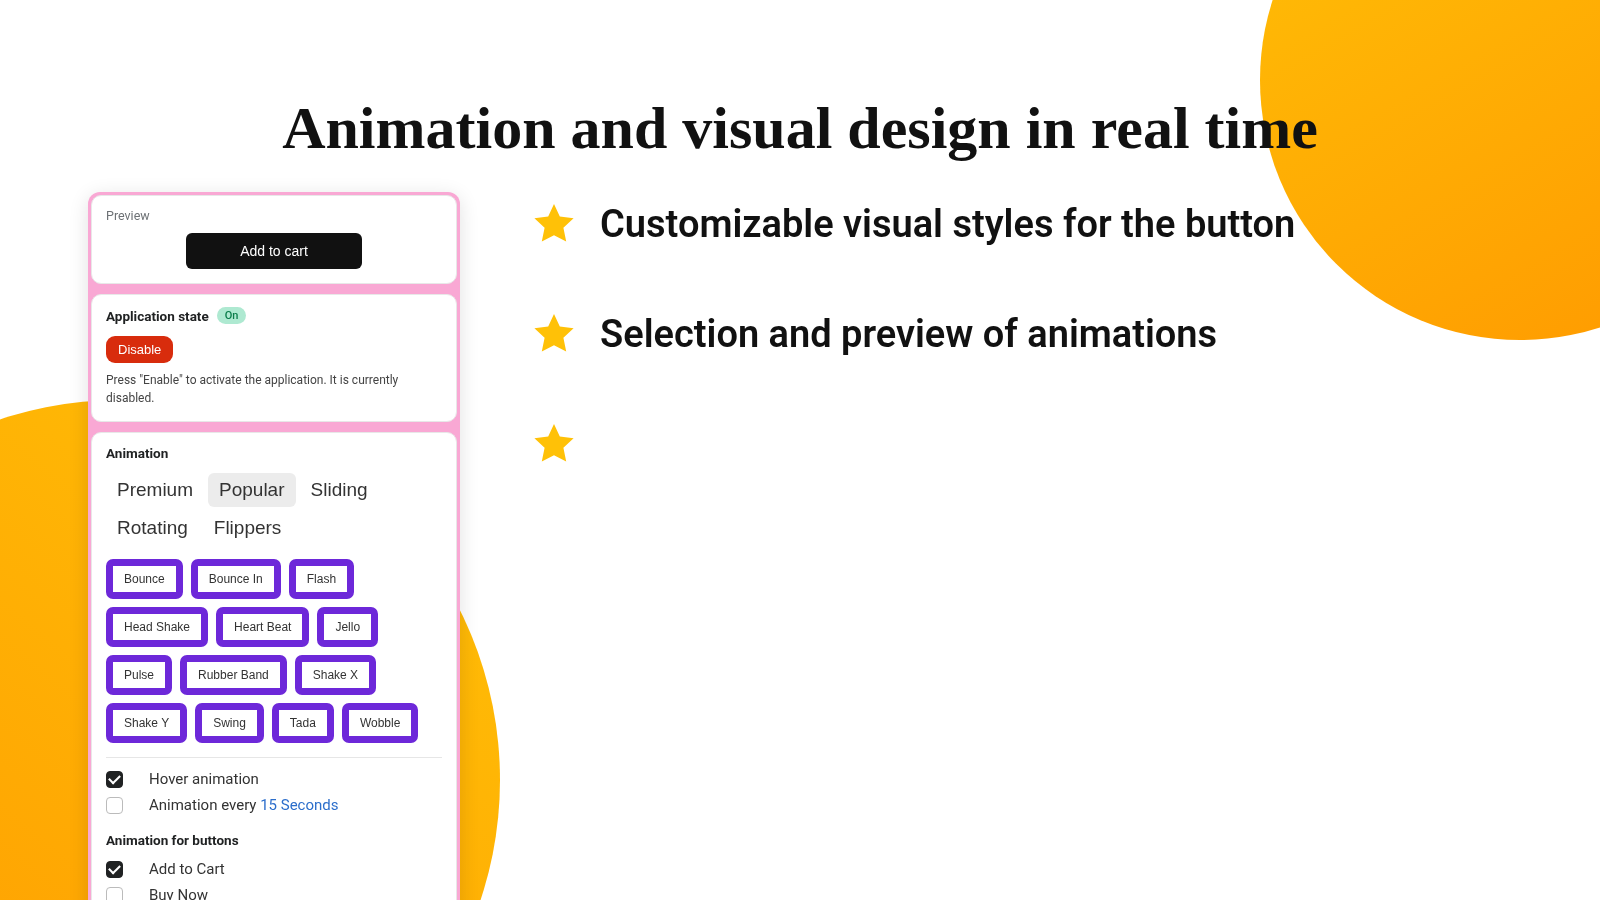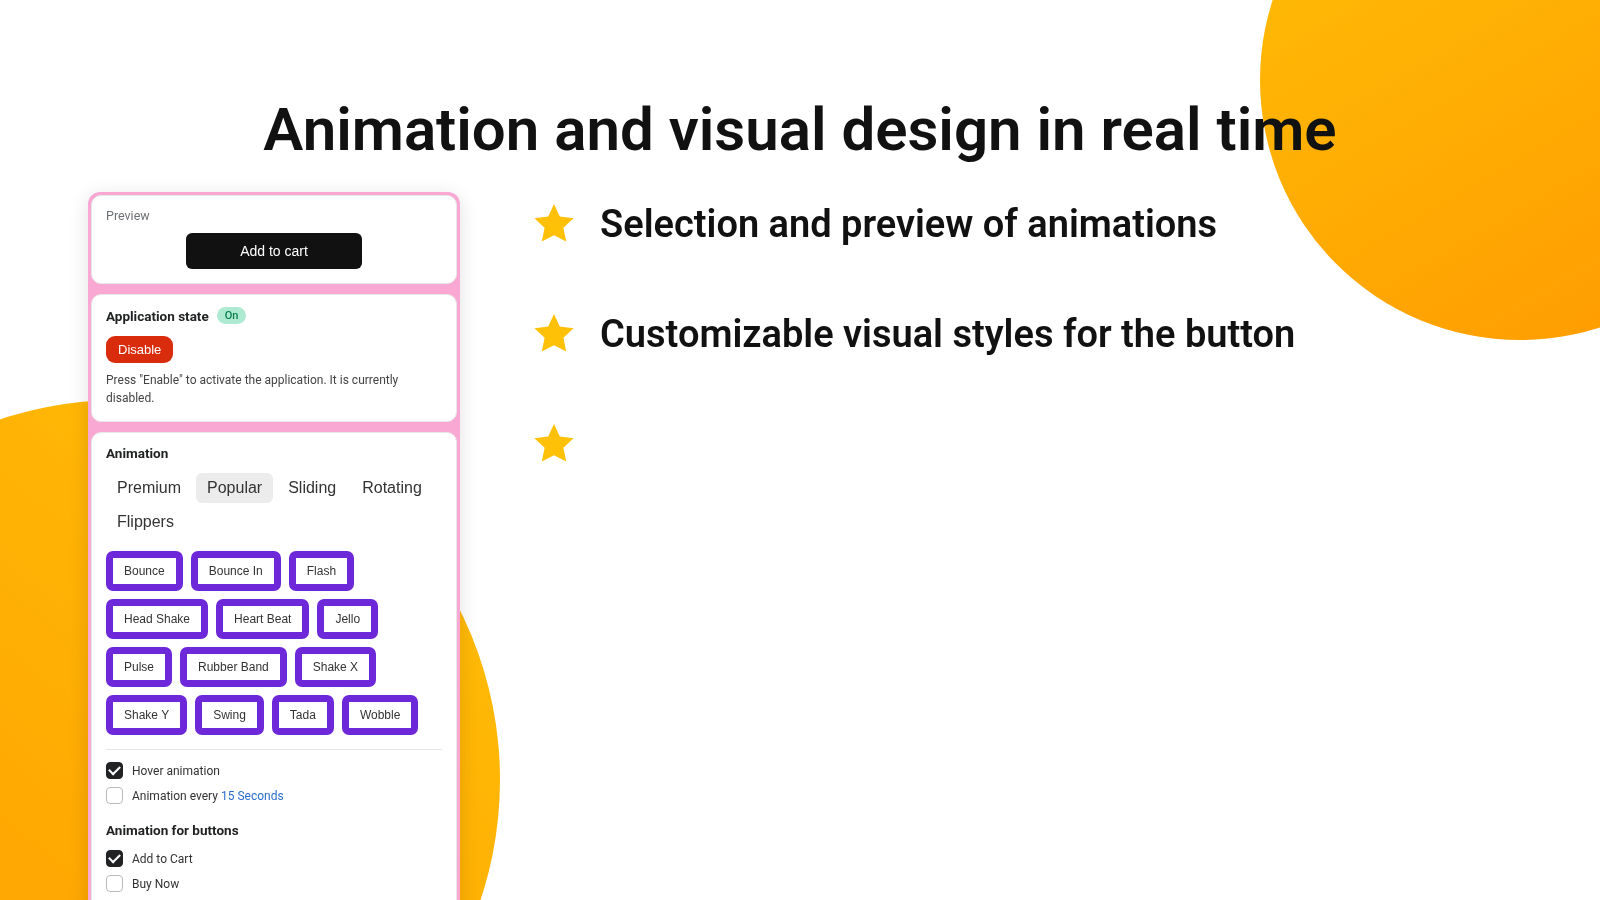--- a/index.html
+++ b/index.html
@@ -15,20 +15,21 @@
 }
 .corner-bl {
   position: absolute; bottom: -260px; left: -260px;
   width: 760px; height: 760px; border-radius: 50%;
   background: linear-gradient(40deg, #FF9800 0%, #FFC107 100%);
 }
 .headline {
   position: absolute; top: 94px; left: 50%; transform: translateX(-50%);
   font-size: 60px; font-weight: 600; color: #111;
   white-space: nowrap;
+  font-family: Liberation Serif, serif;
 }
 .features { position: absolute; top: 200px; left: 530px; right: 40px; }
 .feat { display: flex; align-items: center; gap: 22px; margin-bottom: 62px; }
 .feat .star { width: 48px; height: 48px; flex-shrink: 0; }
 .feat .txt { font-size: 38px; font-weight: 600; color: #111; }
 
 .panel {
   position: absolute; top: 192px; left: 88px;
   width: 372px; background: #f9a8d4;
   border-radius: 12px; padding: 3px;
@@ -57,31 +58,31 @@
 .disable-btn {
   background: #d82c0d; color: #fff; border: none;
   border-radius: 9px; padding: 6px 12px; font-size: 13px;
   cursor: pointer; margin-bottom: 8px;
 }
 .help-text { font-size: 12px; color: #444; line-height: 1.5; }
 
 .section-title { font-size: 13.5px; font-weight: 700; color: #202223; margin-bottom: 12px; }
 .tabs { display: flex; gap: 4px; margin-bottom: 14px; flex-wrap: wrap; }
 .tab {
-  font-size: 16px; color: #333; padding: 6px 11px;
+  font-size: 19px; color: #333; padding: 6px 11px;
   border-radius: 6px; cursor: pointer; background: transparent; border: none;
 }
 .tab.active { background: #ececec; font-weight: 500; }
 .chips { display: flex; flex-wrap: wrap; gap: 8px; margin-bottom: 14px; }
 .chip {
   background: #fff; border: 7px solid #6d28d9; border-radius: 7px;
   font-size: 12px; color: #333; padding: 6px 11px; cursor: pointer;
 }
 .divider { height: 1px; background: #e6e6e6; margin: 6px 0 12px; }
-.check-row { display: flex; align-items: center; gap: 9px; margin-bottom: 8px; font-size: 12px; color: #333; }
+.check-row { display: flex; align-items: center; gap: 26px; margin-bottom: 8px; font-size: 15px; color: #333; }
 .chk {
   width: 17px; height: 17px; border-radius: 4px; border: 1px solid #bbb;
   background: #fff; display: flex; align-items: center; justify-content: center;
   cursor: pointer; flex-shrink: 0;
 }
 .chk.checked { background: #202223; border-color: #202223; }
 .chk.checked::after {
   content: ""; width: 5px; height: 9px;
   border: solid #fff; border-width: 0 2px 2px 0;
   transform: rotate(45deg) translate(-1px,-1px);
@@ -95,27 +96,27 @@
 <div class="corner-tr"></div>
 <div class="corner-bl"></div>
 
 <h1 class="headline">Animation and visual design in real time</h1>
 
 <div class="features">
   <div class="feat">
     <svg class="star" viewBox="0 0 24 24">
         <path fill="#FFC107" d="M12 2l2.9 6.3 6.9.8-5.1 4.8 1.4 6.8L12 17.6 5.9 20.7l1.4-6.8L2.2 9.1l6.9-.8z"></path>
       </svg>
-    <div class="txt">Selection and preview of animations</div>
+    <div class="txt">Customizable visual styles for the button</div>
   </div>
   <div class="feat">
     <svg class="star" viewBox="0 0 24 24">
         <path fill="#FFC107" d="M12 2l2.9 6.3 6.9.8-5.1 4.8 1.4 6.8L12 17.6 5.9 20.7l1.4-6.8L2.2 9.1l6.9-.8z"></path>
       </svg>
-    <div class="txt">Customizable visual styles for the button</div>
+    <div class="txt">Selection and preview of animations</div>
   </div>
   <div class="feat">
     <svg class="star" viewBox="0 0 24 24">
         <path fill="#FFC107" d="M12 2l2.9 6.3 6.9.8-5.1 4.8 1.4 6.8L12 17.6 5.9 20.7l1.4-6.8L2.2 9.1l6.9-.8z"></path>
       </svg>
   </div>
 </div>
 
 <div class="panel">
   <div class="card">

